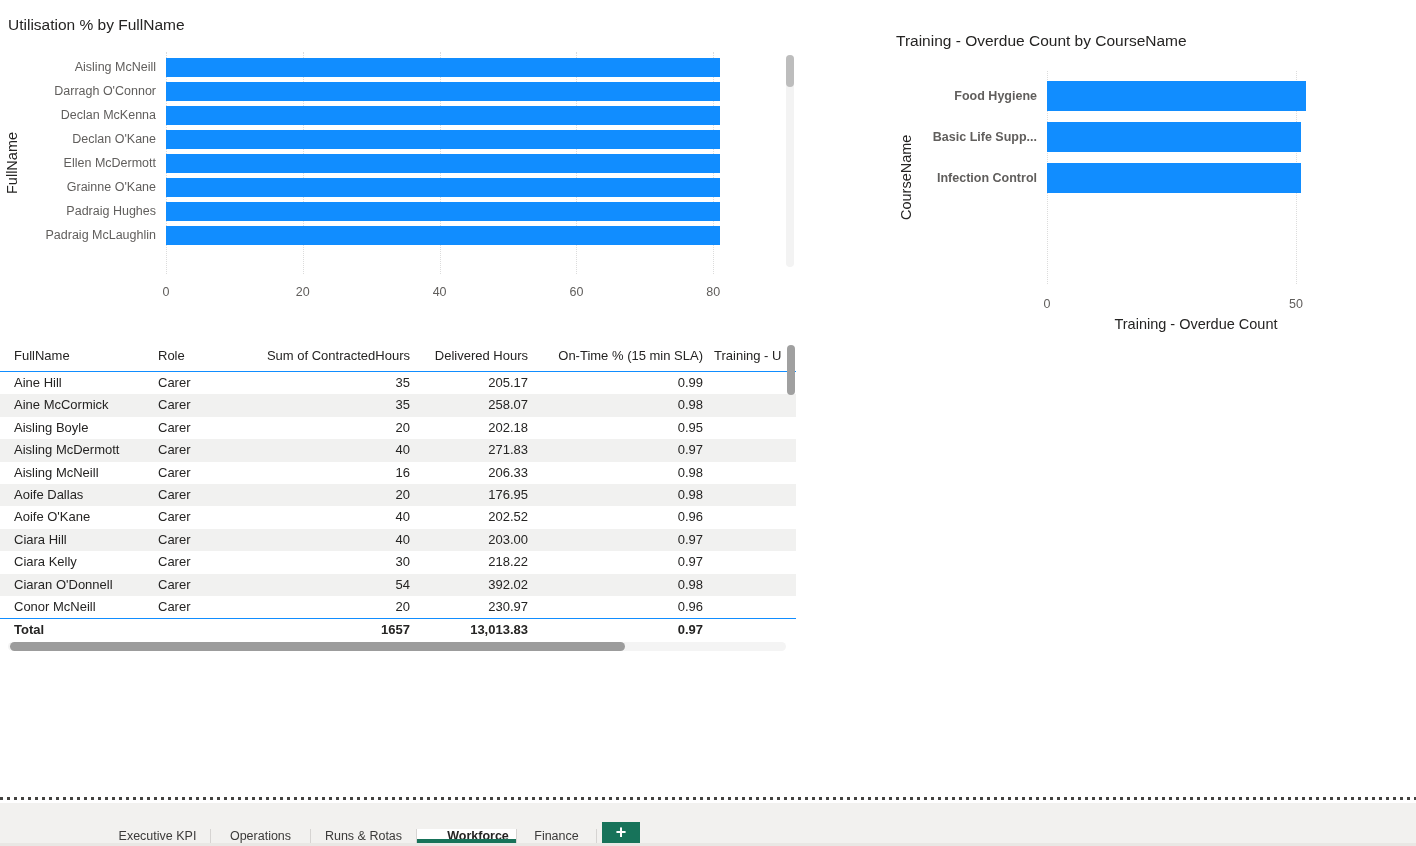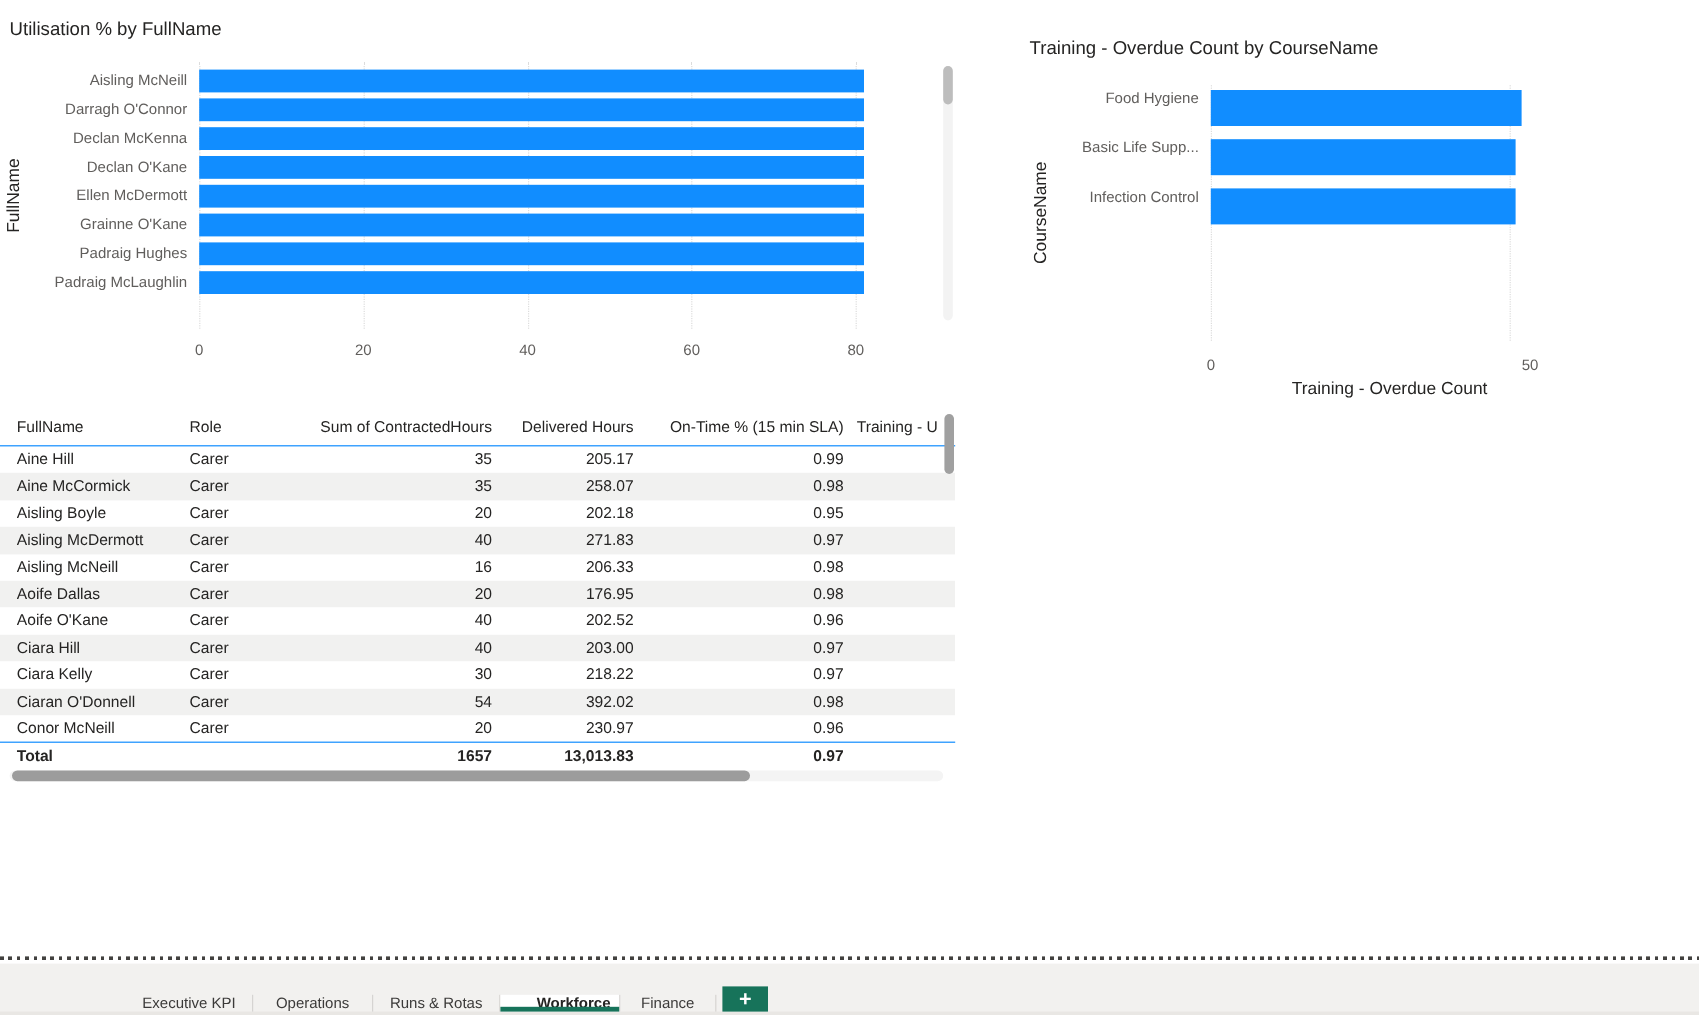--- a/index.html
+++ b/index.html
@@ -30,24 +30,24 @@
   #lc-grid{position:absolute;left:166px;top:52px;width:600px;height:222px;}
   #lc-ticks{position:absolute;left:166px;top:285px;width:600px;height:16px;}
   #lc-xtitle{left:166px;top:306px;width:554px;}
   #lc-ytitle{left:4px;top:55px;height:216px;}
   #lc-scrollbar{position:absolute;right:6px;top:55px;width:8px;height:212px;
     background:#f3f3f3;border-radius:4px;}
   #lc-scroll-thumb{position:absolute;left:0;top:0;width:8px;height:32px;
     background:#bdbdbd;border-radius:4px;}
 
   
-  #right-chart{left:858px;top:25px;width:430px;height:315px;}
+  #right-chart{left:896px;top:25px;width:430px;height:315px;}
   #rc-title{position:absolute;left:0;top:7px;}
   #rc-rows{position:absolute;left:0;top:50px;right:0;}
-  .rc-row{display:flex;height:41px;}
+  .rc-row{display:flex;align-items:center;height:41px;font-weight:bold;}
   .rc-label{width:151px;text-align:right;padding-right:10px;box-sizing:border-box;}
   .rc-track{position:relative;flex:1;height:30px;}
   #rc-grid{position:absolute;left:151px;top:46px;width:270px;height:213px;}
   #rc-ticks{position:absolute;left:151px;top:272px;width:270px;height:16px;}
   #rc-xtitle{left:151px;top:291px;width:298px;}
   #rc-ytitle{left:2px;top:50px;height:205px;}
 
   
   #table-visual{left:0;top:340px;width:796px;height:312px;font-size:13px;color:#252423;}
   .tgrid{display:grid;grid-template-columns:144px 88px 164px 118px 175px 1fr;padding-left:14px;}
@@ -188,21 +188,21 @@
       </div>
       <div class="rc-row">
         <div class="rc-label cat-label">Infection Control</div>
         <div class="rc-track">
           <div class="bar" style="width: 253.98px; background: rgb(17, 141, 255);"></div>
         </div>
       </div>
     </div>
   <div id="rc-ticks">
       <div class="tick" style="left: 0px;">0</div>
-      <div class="tick" style="left: 249px; margin-left: 17px;">50</div>
+      <div class="tick" style="left: 249px;">50</div>
     </div>
   <div class="x-axis-title" id="rc-xtitle">Training - Overdue Count</div>
 </div>
 
 <div class="visual" id="table-visual">
   <div class="tgrid" id="tbl-header" style="border-bottom-color: rgb(17, 141, 255);">
       <div class="tc c0">FullName</div>
       <div class="tc c1">Role</div>
       <div class="tc c2">Sum of ContractedHours</div>
       <div class="tc c3">Delivered Hours</div>

